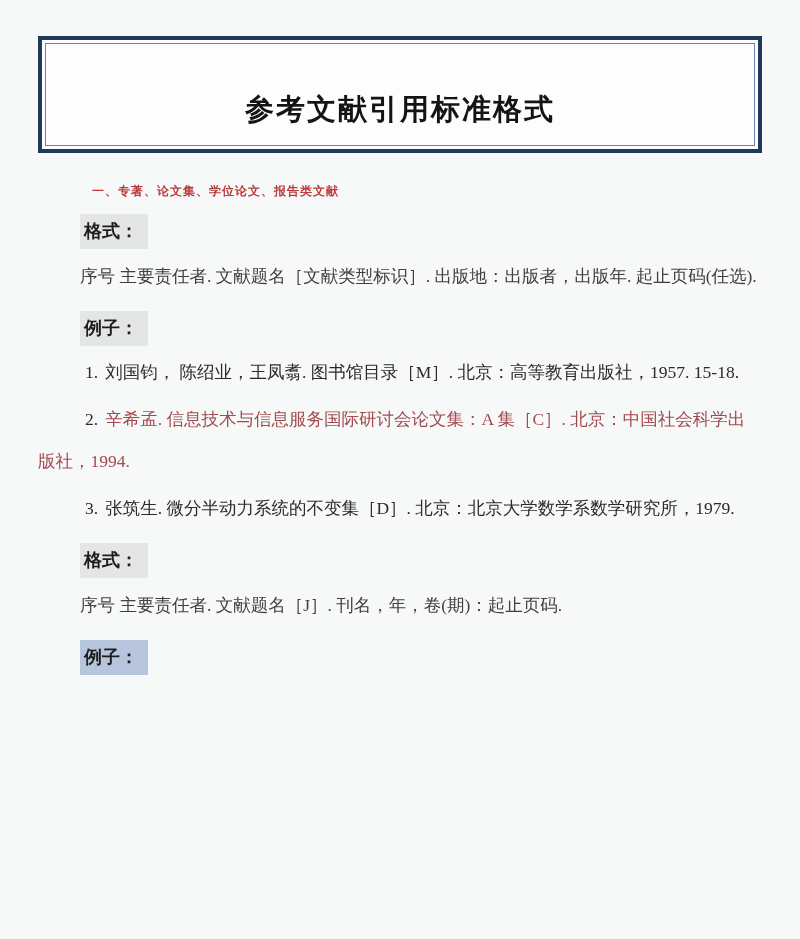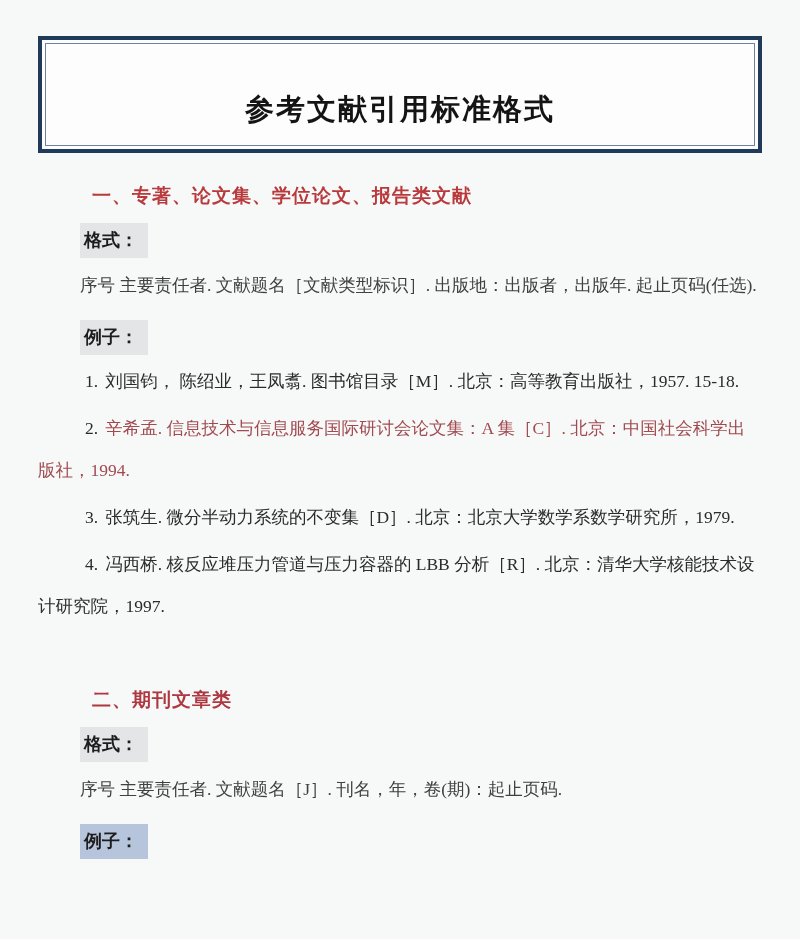--- a/index.html
+++ b/index.html
@@ -35,21 +35,21 @@
   }
 
   .content {
     padding: 0 38px;
     font-size: 17.5px;
   }
 
   .section-heading {
     font-family: "Liberation Sans", "DejaVu Sans", sans-serif;
     font-weight: bold;
-    font-size: 19px;
+    font-size: 12px;
     color: #b93a3c;
     margin: 30px 0 0 0;
     padding-left: 54px;
     letter-spacing: 1px;
   }
   .section-2 .section-heading { margin-top: 60px; color: #ae3740; }
 
   .label-row {
     margin: 14px 0 0 0;
     padding-left: 42px;
@@ -111,27 +111,23 @@
       </p>
 
       <p class="example">
         <span class="num">2.</span><span class="red-text">辛希孟. 信息技术与信息服务国际研讨会论文集：A 集［C］. 北京：中国社会科学出版社，1994.</span>
       </p>
 
       <p class="example">
         <span class="num">3.</span><span>张筑生. 微分半动力系统的不变集［D］. 北京：北京大学数学系数学研究所，1979.</span>
       </p>
 
-      <p class="example">
-        <span class="num">4.</span><span>冯西桥. 核反应堆压力管道与压力容器的 LBB 分析［R］. 北京：清华大学核能技术设计研究院，1997.</span>
-      </p>
     </div>
 
     <div class="section section-2">
-      <h2 class="section-heading">二、期刊文章类</h2>
 
       <p class="label-row"><span class="hl hl-gray">格式：</span></p>
 
       <p class="rule">序号 主要责任者. 文献题名［J］. 刊名，年，卷(期)：起止页码.</p>
 
       <p class="label-row"><span class="hl hl-blue">例子：</span></p>
 
     </div>
 
   </div>

